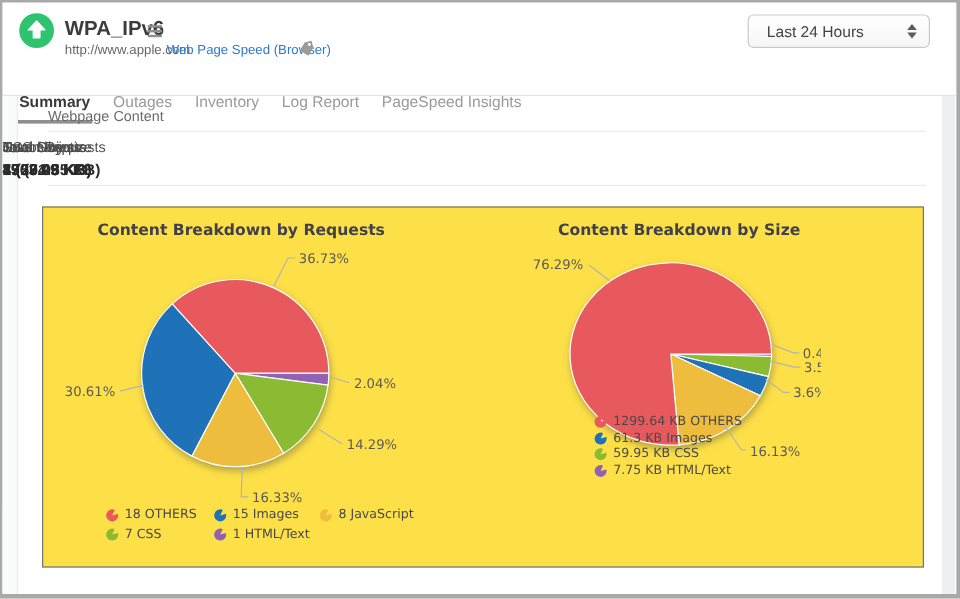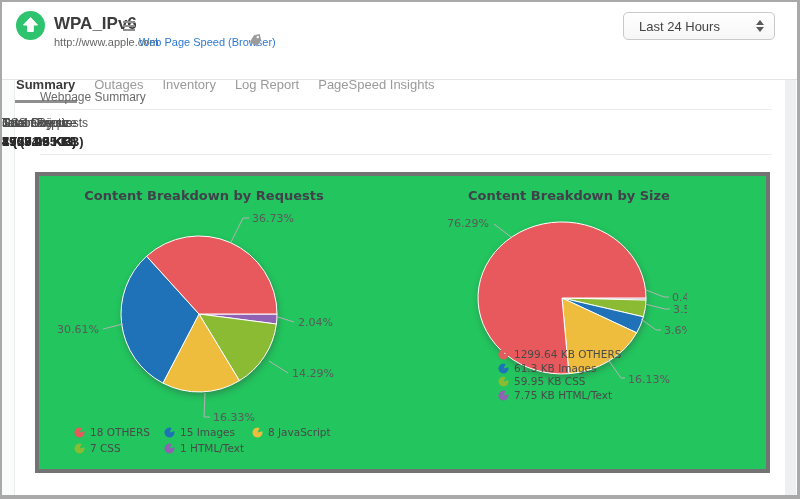--- a/index.html
+++ b/index.html
@@ -40,31 +40,31 @@
   .hr1{ left:38px; top:107px; width:732px; height:1px; background:#ececec; }
   .hr2{ left:38px; top:152px; width:732px; height:1px; background:#ececec; }
   .metric .m-label{ font-size:12px; color:#4d4d4d; }
   .metric .m-value{ font-size:13px; font-weight:700; color:#2b2b2b; margin-top:4px; }
   .metric{ top:114px; }
   .metric:nth-of-type(1){ left:38px; } .metric:nth-of-type(2){ left:170px; }
   .metric:nth-of-type(3){ left:283px; } .metric:nth-of-type(4){ left:398px; }
   .metric:nth-of-type(5){ left:526px; } .metric:nth-of-type(6){ left:646px; }
 
   
-  .charts-panel{ left:33px; top:170px; width:735px; height:301px; border:4px solid #737373; background:#22c55e; }
+  .charts-panel{ left:33px; top:170px; width:735px; height:301px; border:1px solid #737373; background:#fde047; }
   .chart-title{ position:absolute; top:12px; text-align:center; font-family:"DejaVu Sans",sans-serif;
     font-size:13px; font-weight:700; color:#40414b; }
   .ct-left{ left:0; width:330px; } .ct-right{ left:380px; width:300px; }
   .chart-svg{ position:absolute; top:25px; overflow:hidden; }
   .cs-left{ left:2px; } .cs-right{ left:367px; }
   .pie-g{ filter:drop-shadow(1px 3px 3px rgba(60,60,60,.38)); }
   .lbl-line{ fill:none; stroke:#b3b3b3; stroke-width:1; }
   .lbl-text{ font-family:"DejaVu Sans",sans-serif; font-size:11px; fill:#5a5a5a; }
 
-  .legend-grid{ position:absolute; left:35px; top:249px; display:grid;
+  .legend-grid{ position:absolute; left:52px; top:249px; display:grid;
     grid-template-columns:90px 88px auto; row-gap:1px; }
   .legend-col{ position:absolute; left:459px; top:172px; display:flex; flex-direction:column; }
   .legend-item{ display:flex; align-items:center; gap:5px; font-family:"DejaVu Sans",sans-serif;
     font-size:10.5px; color:#4a4a4a; line-height:15px; white-space:nowrap; }
   .legend-col .legend-item{ line-height:13.5px; }
 </style>
 </head>
 <body>
 
 <div class="screen">
@@ -104,21 +104,21 @@
     <div class="tab">Outages</div>
     <div class="tab">Inventory</div>
     <div class="tab">Log Report</div>
     <div class="tab">PageSpeed Insights</div>
   </div>
   <div class="abs header-hr"></div>
 
   <div class="abs left-gutter"></div>
   <div class="abs scroll-track"></div>
 
-  <div class="abs sum-title">Webpage Summary</div>
+  <div class="abs sum-title">Webpage Content</div>
   <div class="abs hr1"></div>
   <div class="abs metric">
     <div class="m-label">No. of Requests</div>
     <div class="m-value">49</div>
   </div>
   <div class="abs metric">
     <div class="m-label">Total Objects</div>
     <div class="m-value">49</div>
   </div>
   <div class="abs metric">

